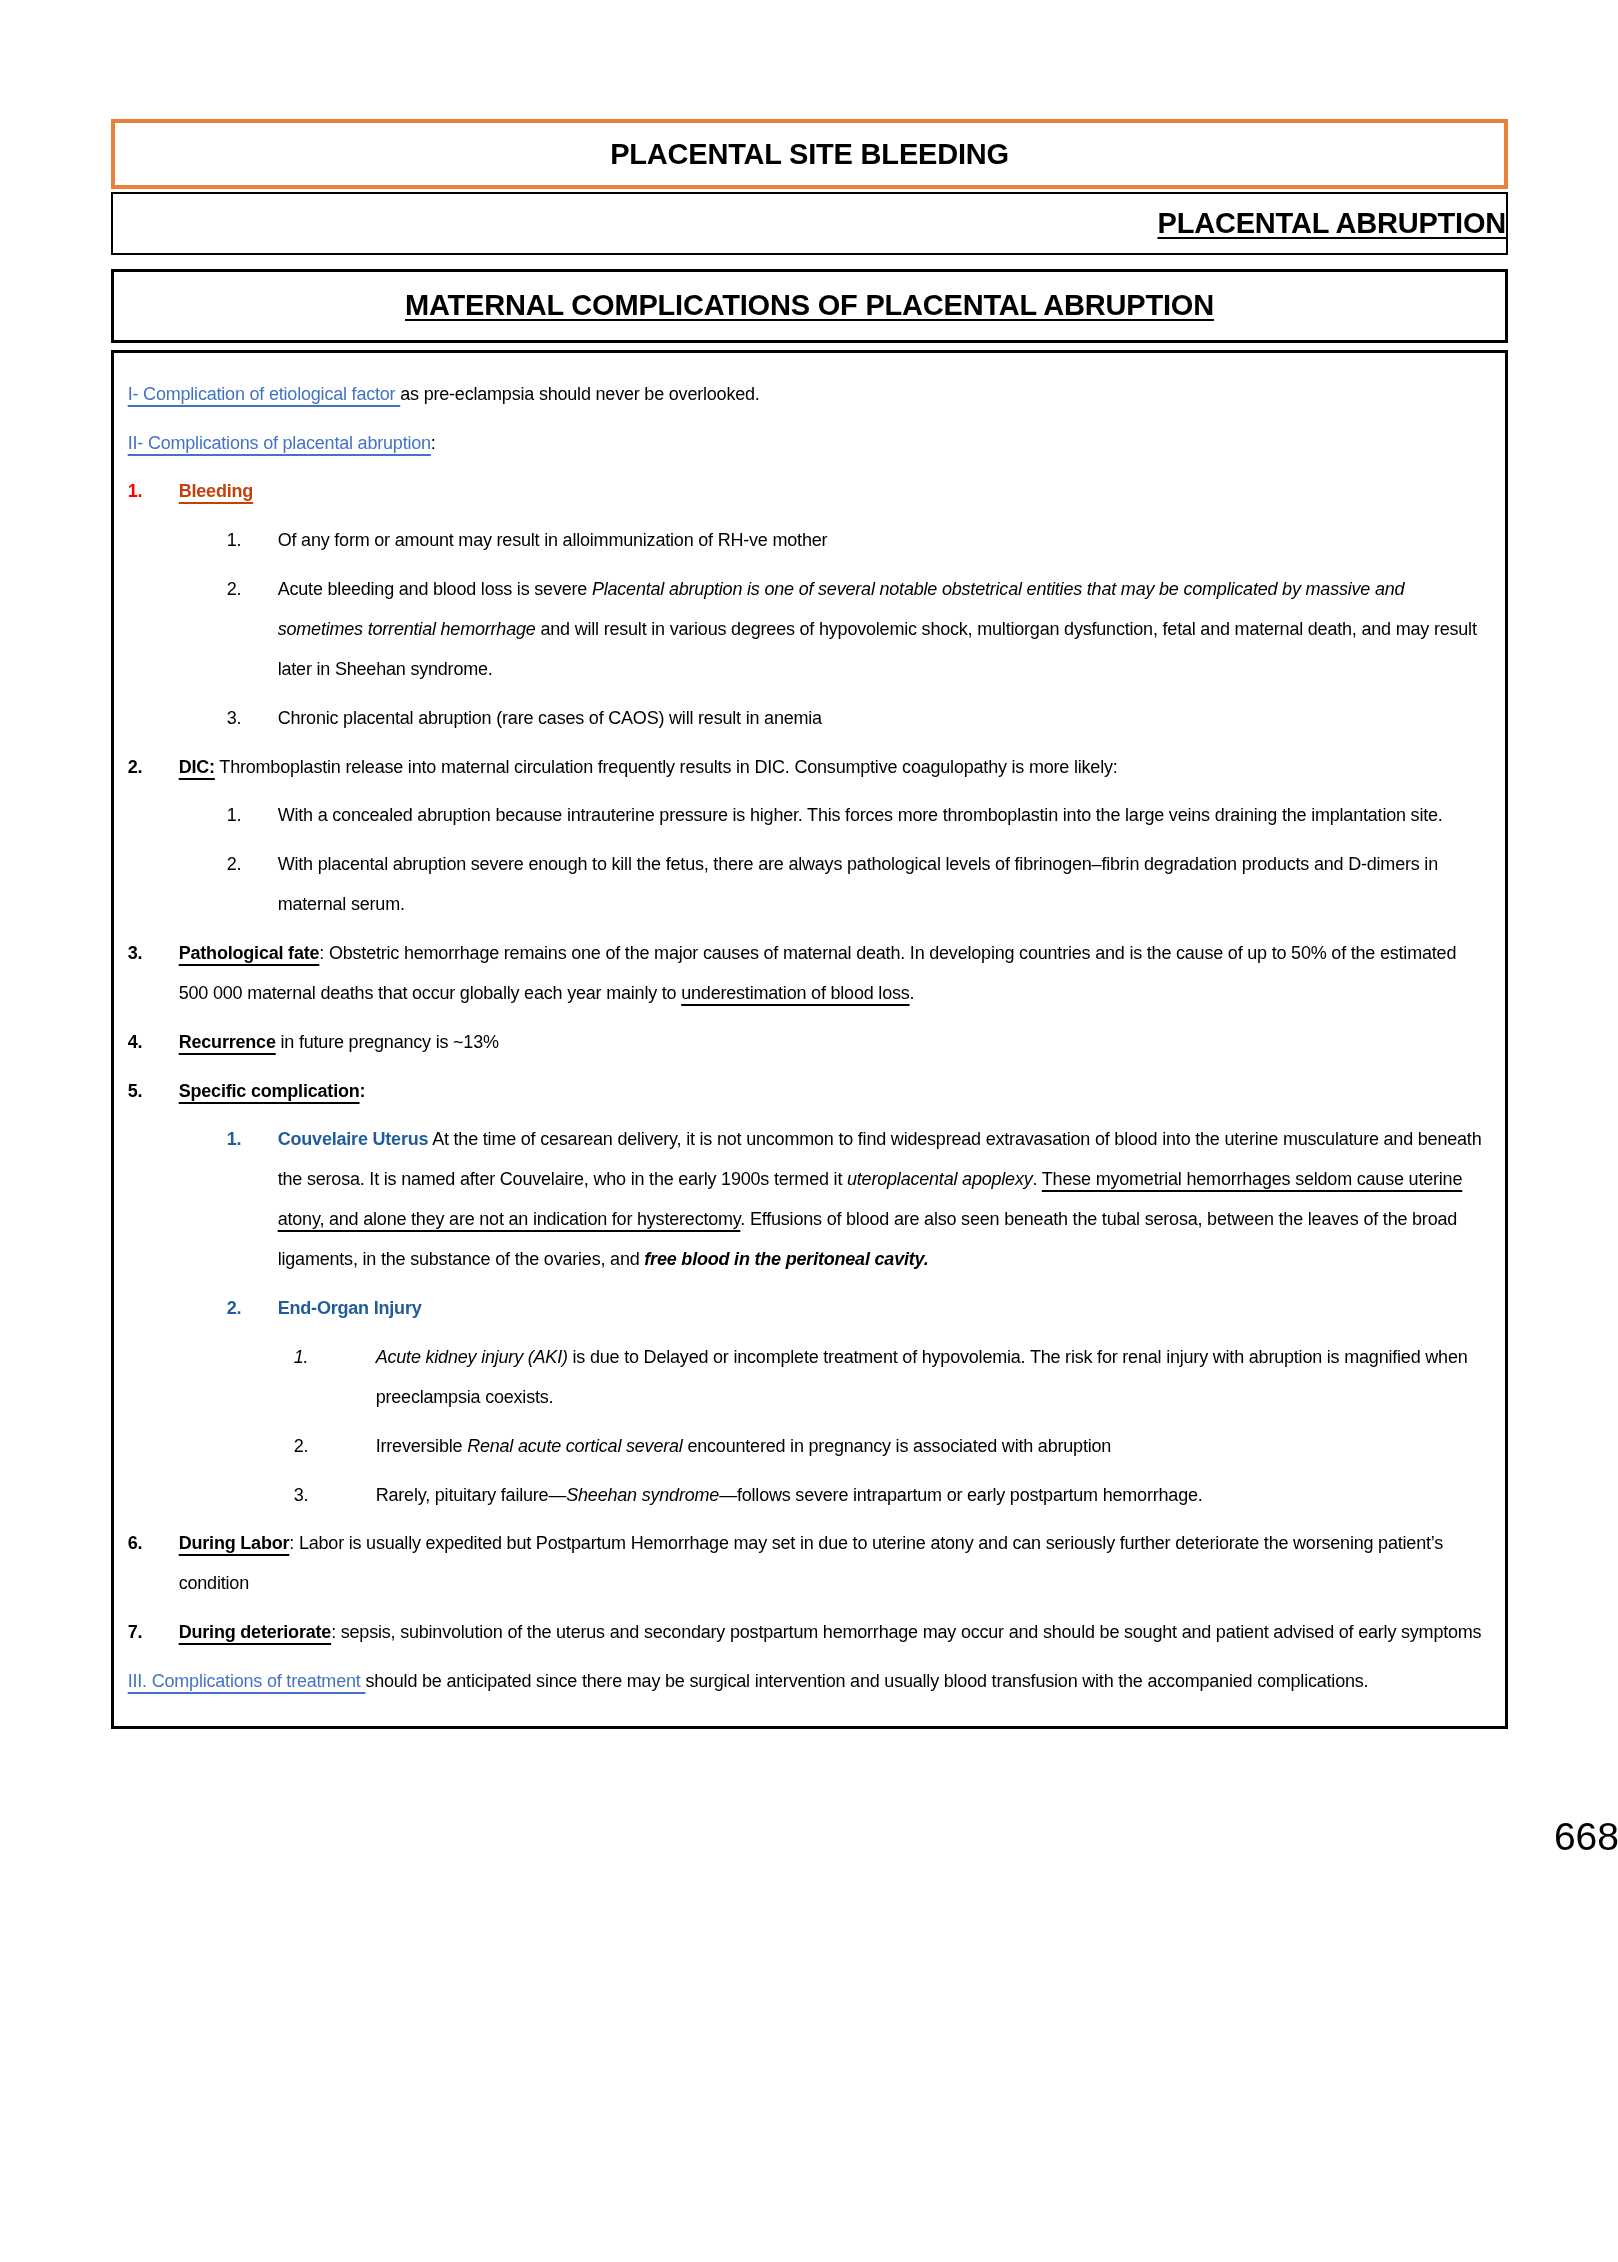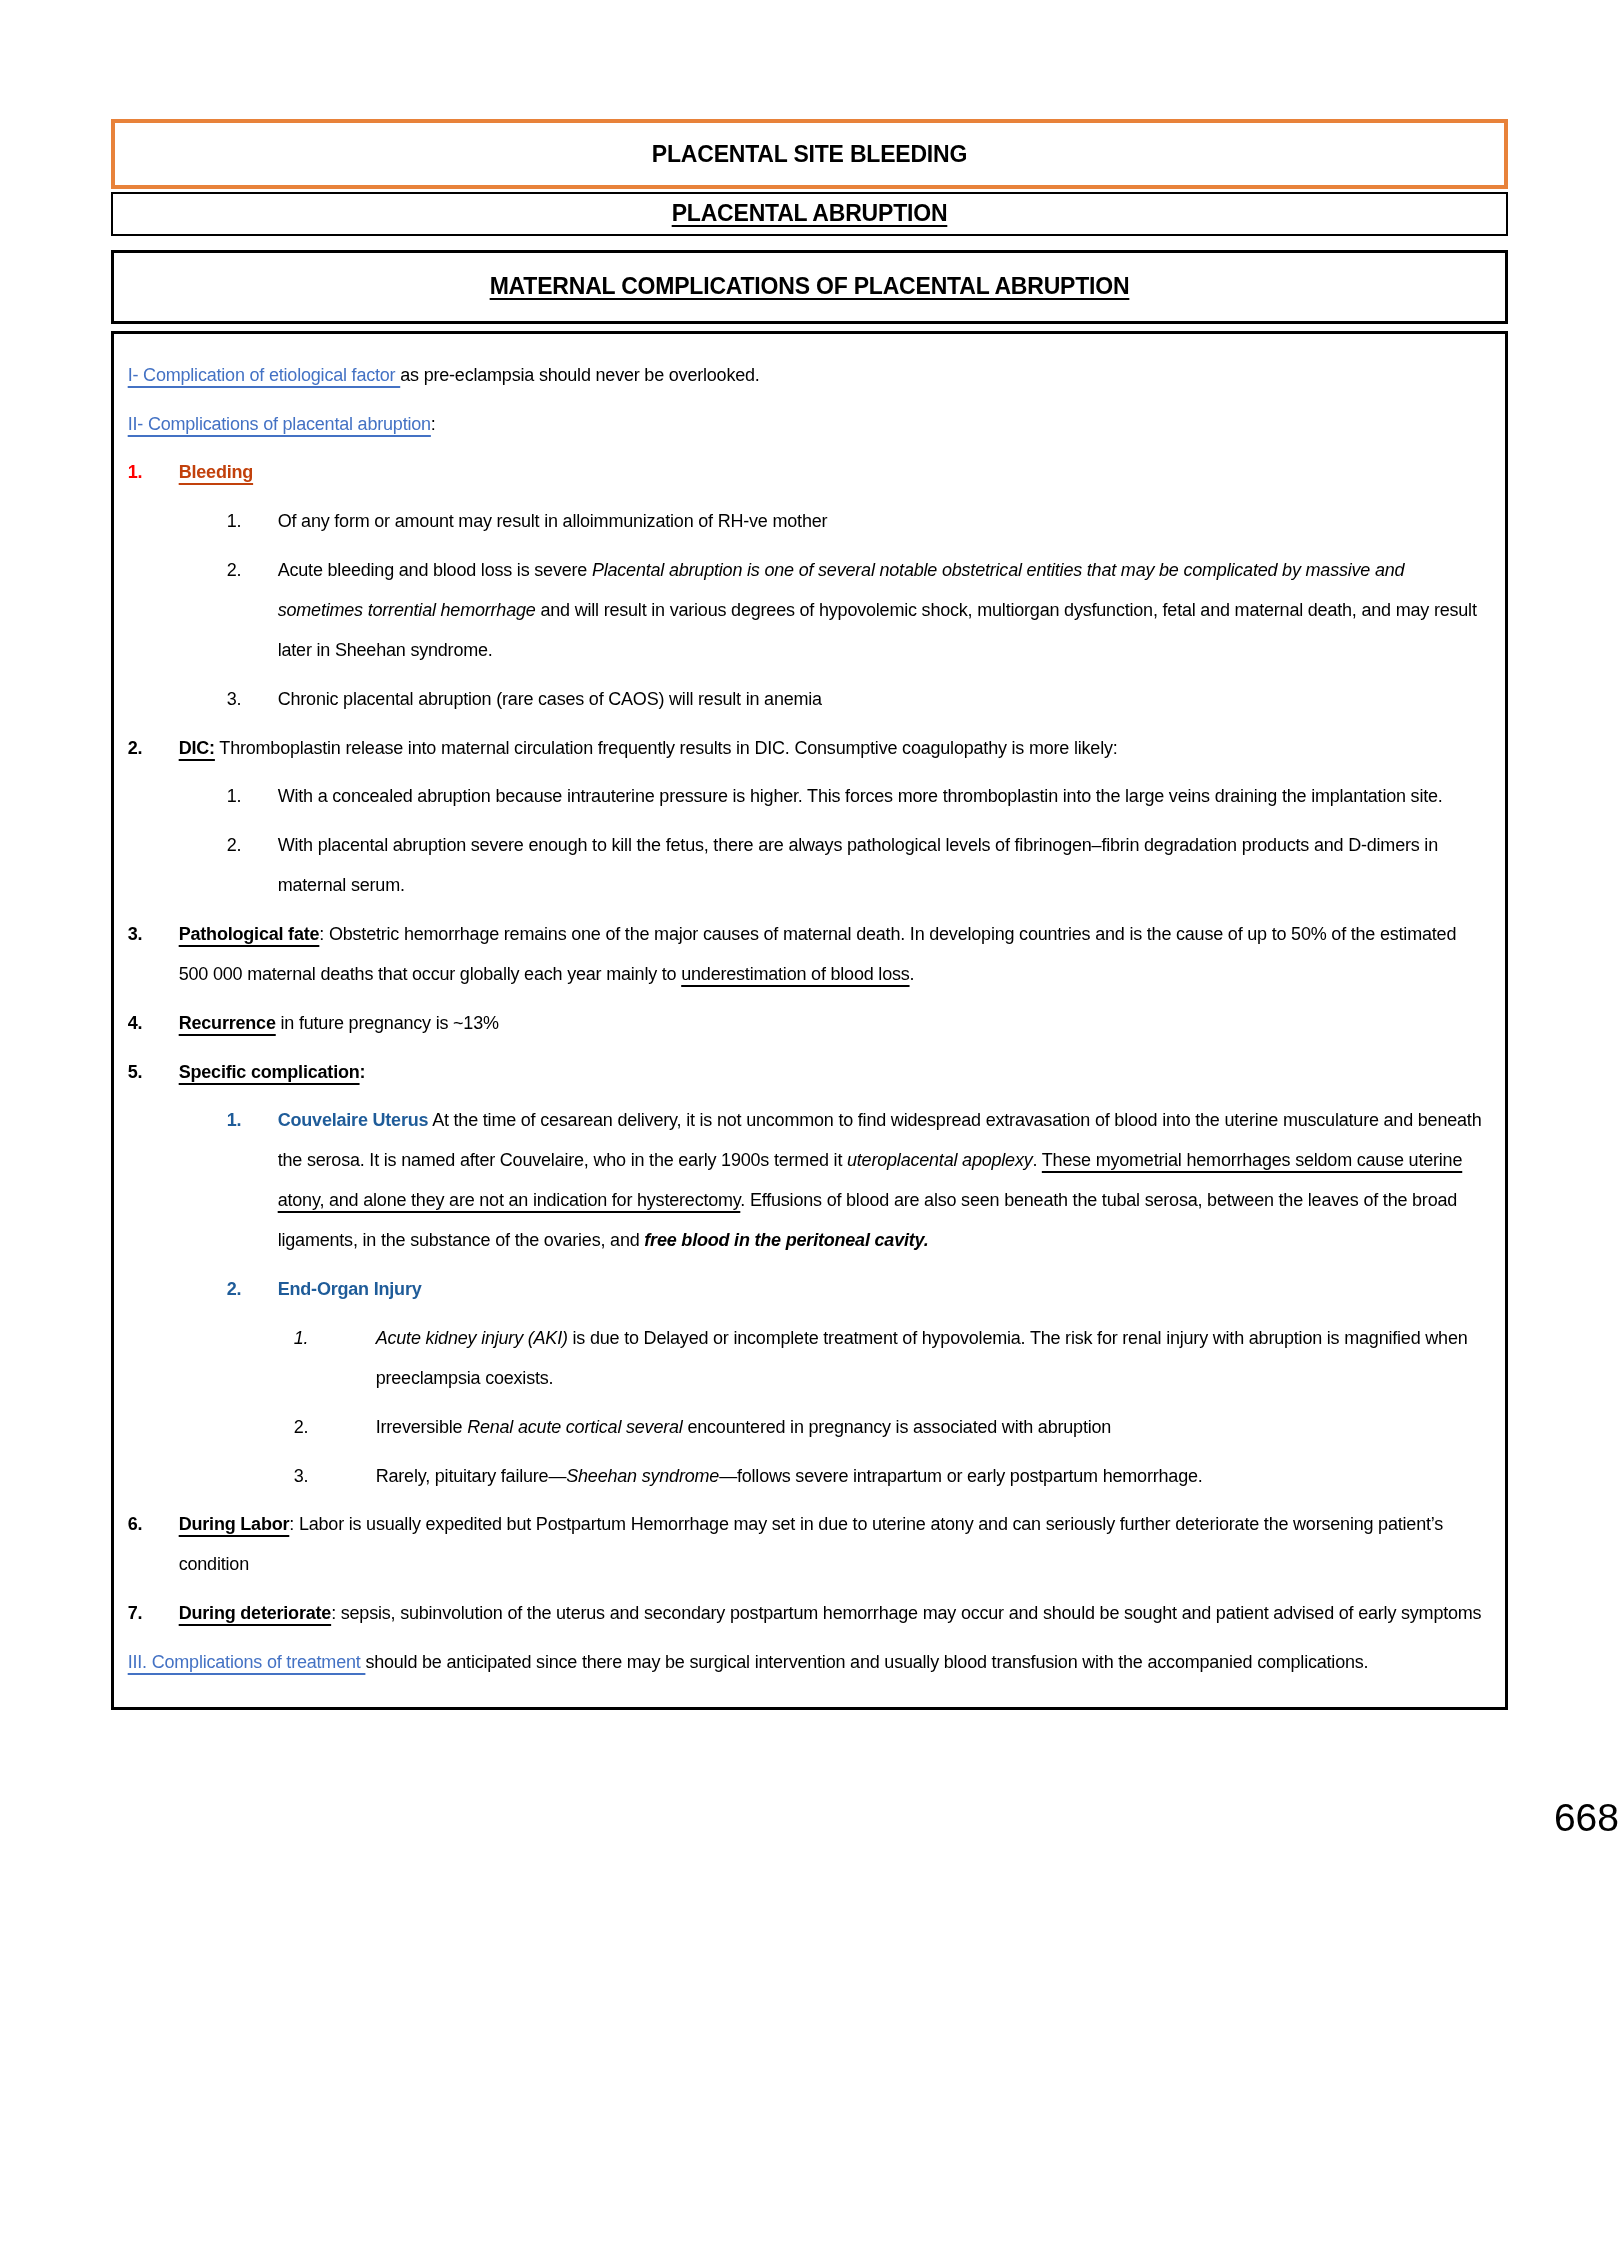--- a/index.html
+++ b/index.html
@@ -3,24 +3,24 @@
 <meta charset="utf-8">
 <style>
   html,body { margin:0; padding:0; background:#ffffff; }
   .page {
     width:1619px; min-height:2263px; background:#ffffff; color:#000;
     font-family:"Liberation Sans", sans-serif; letter-spacing:-0.2px;
     box-sizing:border-box; padding-bottom:39px;
   }
   .hbox {
     margin:0 111px; display:flex; justify-content:center; align-items:center;
-    text-align:center; font-weight:700; font-size:23px; box-sizing:border-box;
+    text-align:center; font-weight:700; font-size:29px; box-sizing:border-box;
   }
   #hbox1 { margin-top:119px; border:4.9px solid #E8823A; height:70px; }
-  #hbox2 { margin-top:2.9px;  border:2.9px solid #000;     height:44px; }
+  #hbox2 { margin-top:2.9px;  border:2.9px solid #000;     height:63px;justify-content:flex-end; }
   #hbox3 { margin-top:13.7px; border:3.9px solid #000;     height:74px; }
   .u-title { text-decoration:underline; text-decoration-thickness:2.4px; text-underline-offset:3.9px; }
 
   .content {
     margin:7.8px 111px 0; border:3.9px solid #000; box-sizing:border-box;
     padding:11.7px 19.5px 25px 11.7px; font-size:18px; line-height:40px;
   }
   .blk { display:flex; margin-top:8.8px; }
   .blk .num { flex:0 0 51px; }
   .lv0 { margin-left:2px; }

